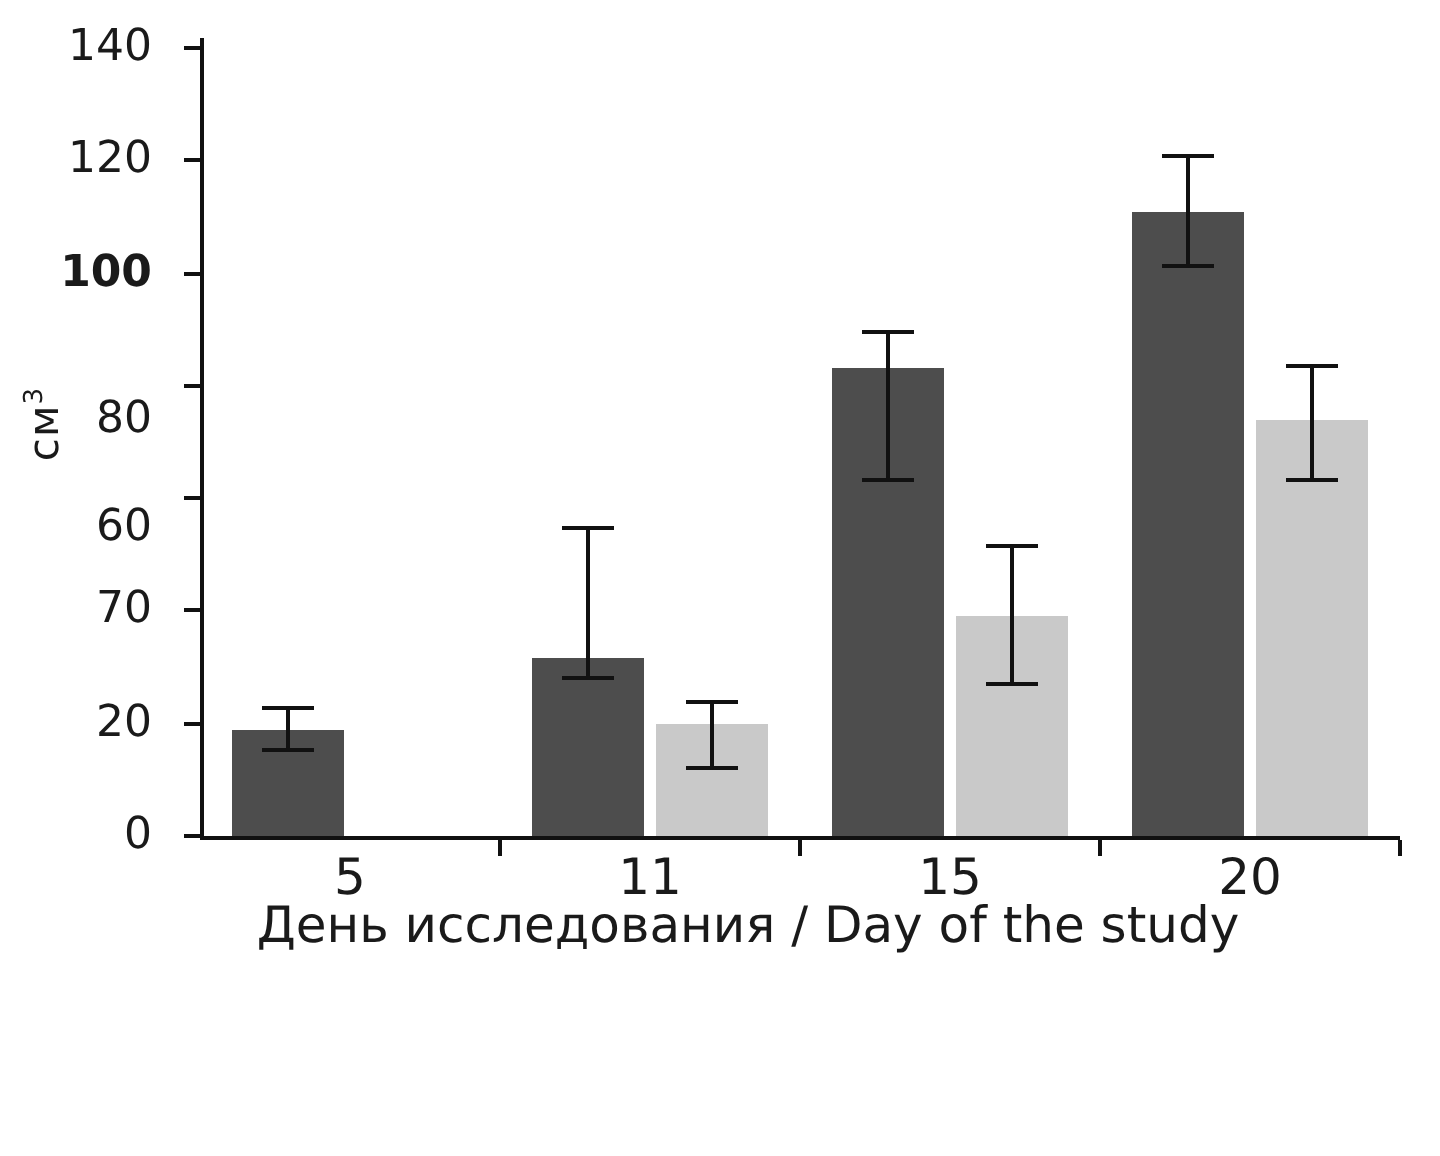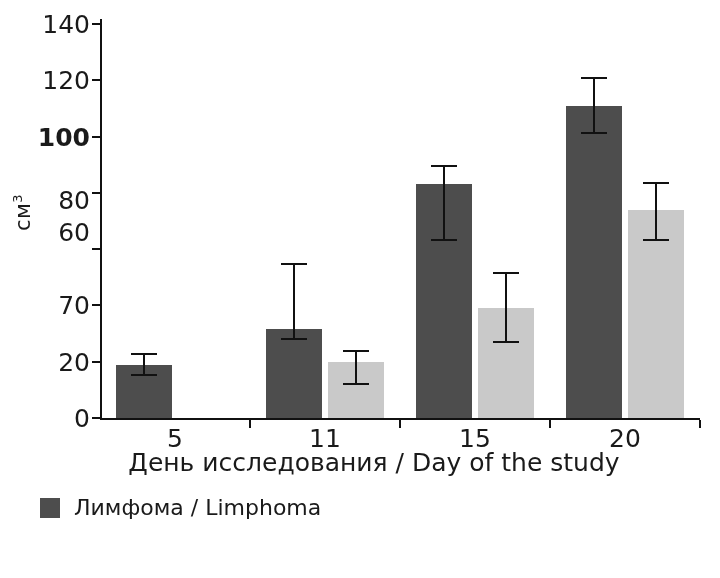--- a/index.html
+++ b/index.html
@@ -39,23 +39,23 @@
   .plot-area {
     position: absolute;
     left: 100px;
     top: 24px;
     width: 600px;
     height: 394px;
   }
   .y-tick-label {
     position: absolute;
     right: 100%;
-    margin-right: 10px;
+    margin-right: 24px;
     transform: translateY(-50%);
-    font-size: 25px;
+    font-size: 22px;
     line-height: 1;
     white-space: nowrap;
   }
   .y-tick-mark {
     position: absolute;
     right: 100%;
     width: 8px;
     height: 2px;
     background: #111;
     margin-right: 0px;
@@ -150,23 +150,23 @@
   <div class="plot-area">
     <div class="axis-line-y"></div>
     <div class="axis-line-x"></div>
     <div id="y-ticks">
         <div class="y-tick-label" style="top: 394px;">0</div>
         <div class="y-tick-mark" style="top: 394px;"></div>
         <div class="y-tick-label" style="top: 337.714px;">20</div>
         <div class="y-tick-mark" style="top: 337.714px;"></div>
         <div class="y-tick-label" style="top: 281.429px;">70</div>
         <div class="y-tick-mark" style="top: 281.429px;"></div>
-        <div class="y-tick-label" style="top: 208px;">60</div>
+        <div class="y-tick-label" style="top: 240px;">60</div>
         <div class="y-tick-mark" style="top: 225.143px;"></div>
-        <div class="y-tick-label" style="top: 176px;">80</div>
+        <div class="y-tick-label" style="top: 186px;">80</div>
         <div class="y-tick-mark" style="top: 168.857px;"></div>
         <div class="y-tick-label" style="top: 112.571px; font-weight: bold;">100</div>
         <div class="y-tick-mark" style="top: 112.571px;"></div>
         <div class="y-tick-label" style="top: 56.2857px;">120</div>
         <div class="y-tick-mark" style="top: 56.2857px;"></div>
         <div class="y-tick-label" style="top: 0px;">140</div>
         <div class="y-tick-mark" style="top: 0px;"></div>
       </div>
     <div id="bars">
         <div class="bar" style="left: 16px; width: 56px; height: 53.4714px; background: rgb(77, 77, 77);"></div>
@@ -206,19 +206,15 @@
         <div class="x-tick-label" style="left: 375px;">15</div>
         <div class="x-tick-mark" style="left: 449px;"></div>
         <div class="x-tick-label" style="left: 525px;">20</div>
         <div class="x-tick-mark" style="left: 599px;"></div>
       </div>
   </div>
 
   <div class="x-axis-title">День исследования / Day of the study</div>
 
   <div class="legend" id="legend">
-      <div class="legend-item">
-        <span class="legend-swatch" style="background: rgb(77, 77, 77);"></span>
-        <span class="legend-label">Лимфома / Limphoma</span>
-      </div>
     </div>
 
 </div>
 
 </body></html>

